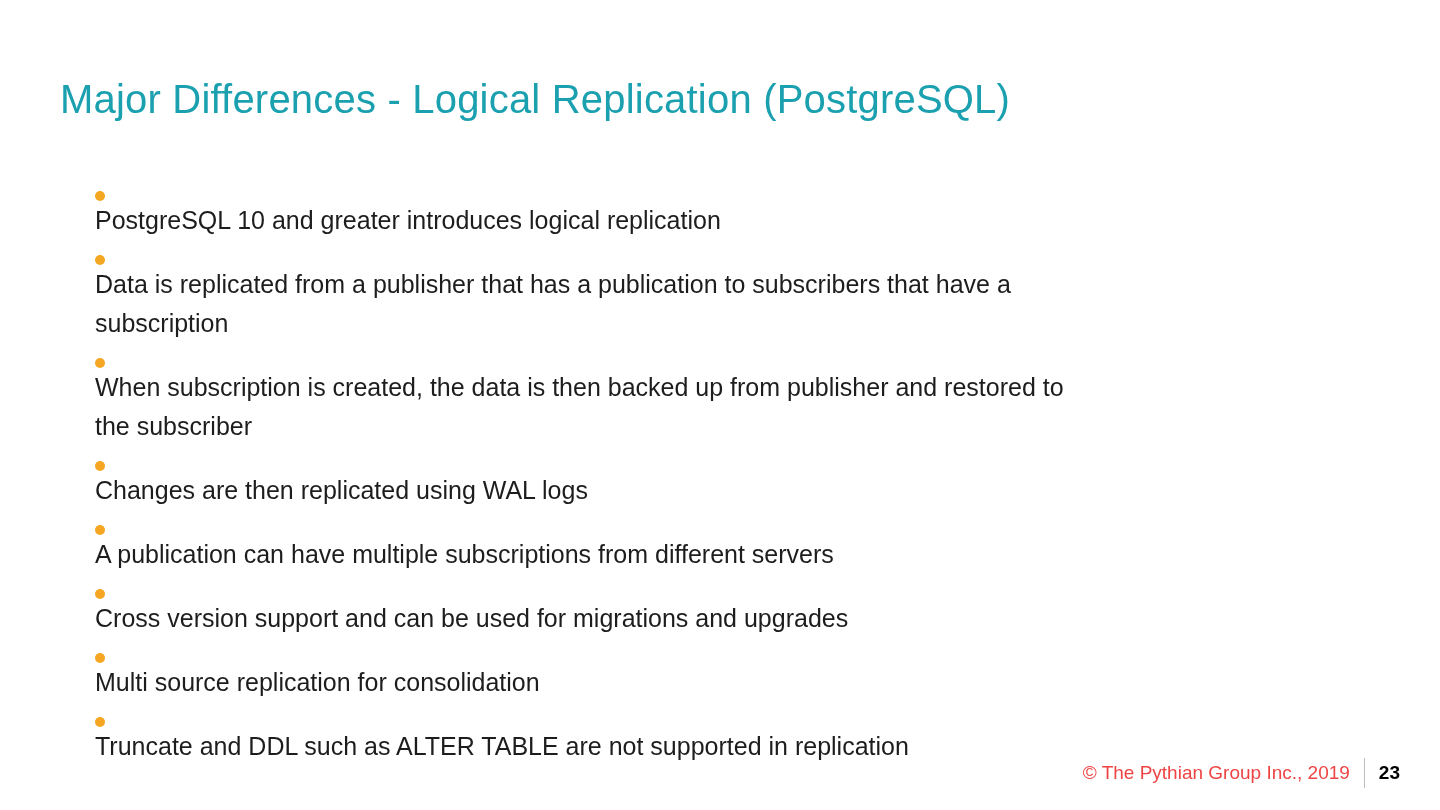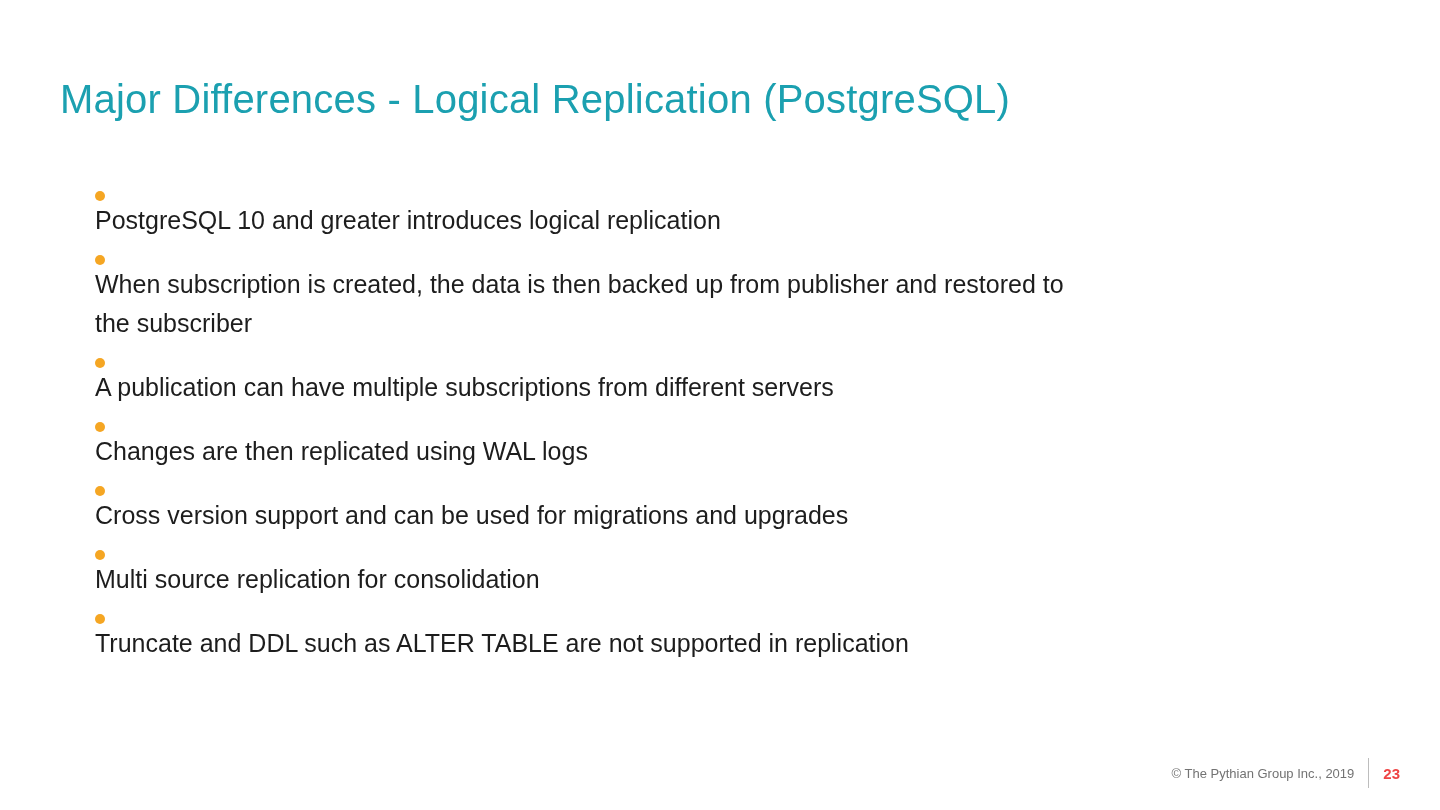--- a/index.html
+++ b/index.html
@@ -64,66 +64,70 @@
 
   .footer {
     position: absolute;
     right: 40px;
     bottom: 22px;
     display: flex;
     align-items: center;
   }
 
   .footer-copyright {
-    font-size: 13px;
-    color: #737373;
+    font-size: 19px;
+    color: #ef4444;
     margin-right: 14px;
   }
 
   .footer-divider {
     width: 1px;
     height: 30px;
     background: #bdbdbd;
     margin-right: 14px;
   }
 
   .footer-page-number {
-    font-size: 15px;
+    font-size: 19px;
     font-weight: 700;
-    color: #ef4444;
+    color: #000000;
   }
 </style>
 </head>
 <body>
 
 <div class="slide">
 
   <h1 class="slide-title">Major Differences - Logical Replication (PostgreSQL)</h1>
 
   <ul class="bullet-list">
   <li class="bullet-item">
     <span class="bullet-dot"></span>
     <span class="bullet-text">PostgreSQL 10 and greater introduces logical replication</span>
   </li>
 
+  <li class="bullet-item">
+    <span class="bullet-dot"></span>
+    <span class="bullet-text">Data is replicated from a publisher that has a publication to subscribers that have a subscription</span>
+  </li>
 
 
   <li class="bullet-item">
     <span class="bullet-dot"></span>
     <span class="bullet-text">When subscription is created, the data is then backed up from publisher and restored to the subscriber</span>
   </li>
 
   <li class="bullet-item">
     <span class="bullet-dot"></span>
-    <span class="bullet-text">A publication can have multiple subscriptions from different servers</span>
+    <span class="bullet-text">Changes are then replicated using WAL logs</span>
   </li>
 
   <li class="bullet-item">
     <span class="bullet-dot"></span>
-    <span class="bullet-text">Changes are then replicated using WAL logs</span>
+    <span class="bullet-text">A publication can have multiple subscriptions from different servers</span>
   </li>
 
   <li class="bullet-item">
     <span class="bullet-dot"></span>
     <span class="bullet-text">Cross version support and can be used for migrations and upgrades</span>
   </li>
 
   <li class="bullet-item">
     <span class="bullet-dot"></span>
     <span class="bullet-text">Multi source replication for consolidation</span>

